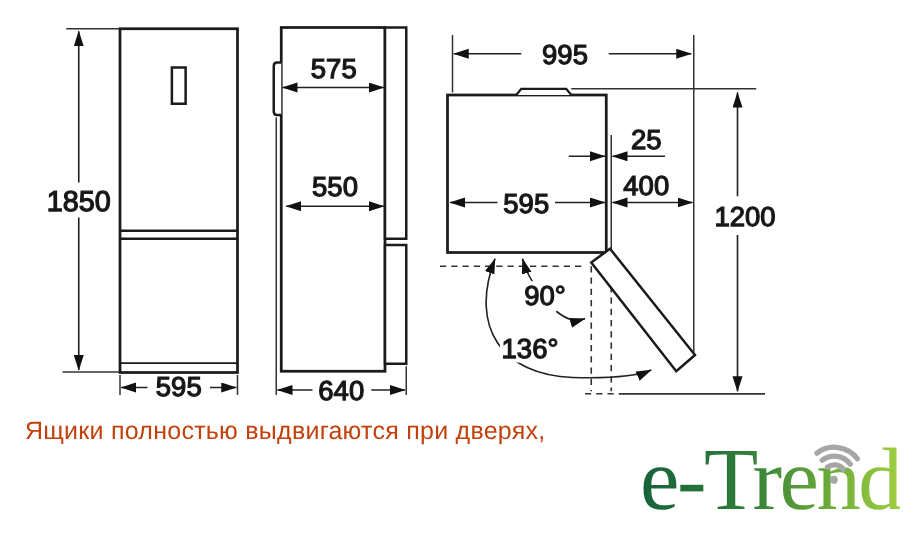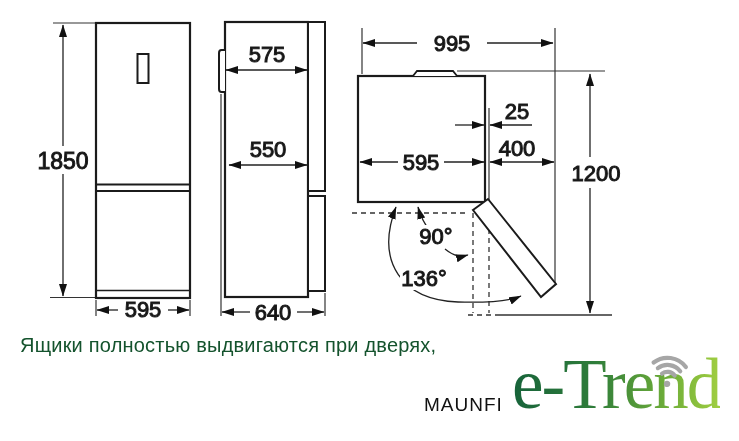--- a/index.html
+++ b/index.html
@@ -2,21 +2,21 @@
 <html><head>
 <meta charset="utf-8">
 <style>
   html,body{margin:0;padding:0;background:#fff;}
   #stage{position:relative;width:739px;height:441px;background:#ffffff;overflow:hidden;
          font-family:"Liberation Sans","DejaVu Sans",sans-serif;}
   #drawing{position:absolute;left:0;top:0;}
   svg text{font-family:"Liberation Sans","DejaVu Sans",sans-serif;fill:#141414;}
   .dimtxt{font-size:22px;}
   .dimtxt-big{font-size:23px;}
-  .caption{position:absolute;left:20px;color:#14532d;font-size:20px;letter-spacing:.2px;white-space:nowrap;}
+  .caption{position:absolute;left:20px;color:#c2410c;font-size:20px;letter-spacing:.2px;white-space:nowrap;}
   .caption.l1{top:334px;}
   .caption.l2{top:360px;}
   .brand{position:absolute;left:424px;top:394px;color:#111;font-size:19px;letter-spacing:1px;white-space:nowrap;}
   .logo{position:absolute;left:512px;top:349px;line-height:1;white-space:nowrap;
         font-family:"Liberation Serif","DejaVu Serif",serif;
         font-size:71px;letter-spacing:-2px;color:#4e9d3a;
         background:linear-gradient(90deg,#17633a 0%,#2f7d3a 40%,#6fae39 75%,#a0ce41 100%);
         -webkit-background-clip:text;background-clip:text;-webkit-text-fill-color:transparent;}
   .wifi{position:absolute;left:644px;top:348px;transform:rotate(8deg);}
 </style>
@@ -113,21 +113,20 @@
       <text class="dimtxt" x="517" y="156" text-anchor="middle">400</text>
       <text class="dimtxt" x="421" y="170" text-anchor="middle">595</text>
       <text class="dimtxt" x="596" y="181" text-anchor="middle">1200</text>
       <text class="dimtxt" x="436" y="244" text-anchor="middle">90°</text>
       <text class="dimtxt" x="424" y="286" text-anchor="middle">136°</text>
     </g>
   </svg>
 
   <div class="caption l1">Ящики полностью выдвигаются при дверях,</div>
 
-  <div class="brand">MAUNFI</div>
   <div class="logo" style="background-image: linear-gradient(90deg, rgb(23, 99, 58) 0%, rgb(47, 125, 58) 40%, rgb(111, 174, 57) 75%, rgb(160, 206, 65) 100%);">e-Trend</div>
 
   <svg class="wifi" width="50" height="44" viewBox="0 0 50 44">
     <g stroke="#a6a6a6" stroke-width="4.2" fill="none" stroke-linecap="round">
       <path d="M18.6,31.6 A9,9 0 0 1 31.4,31.6" transform="translate(0,-5)"></path>
       <path d="M13.7,26.7 A16,16 0 0 1 36.3,26.7" transform="translate(0,-5)"></path>
       <path d="M8.7,21.7 A23,23 0 0 1 41.3,21.7" transform="translate(0,-5)"></path>
     </g>
     <circle cx="25" cy="36" r="3.2" fill="#a6a6a6"></circle>
   </svg>

